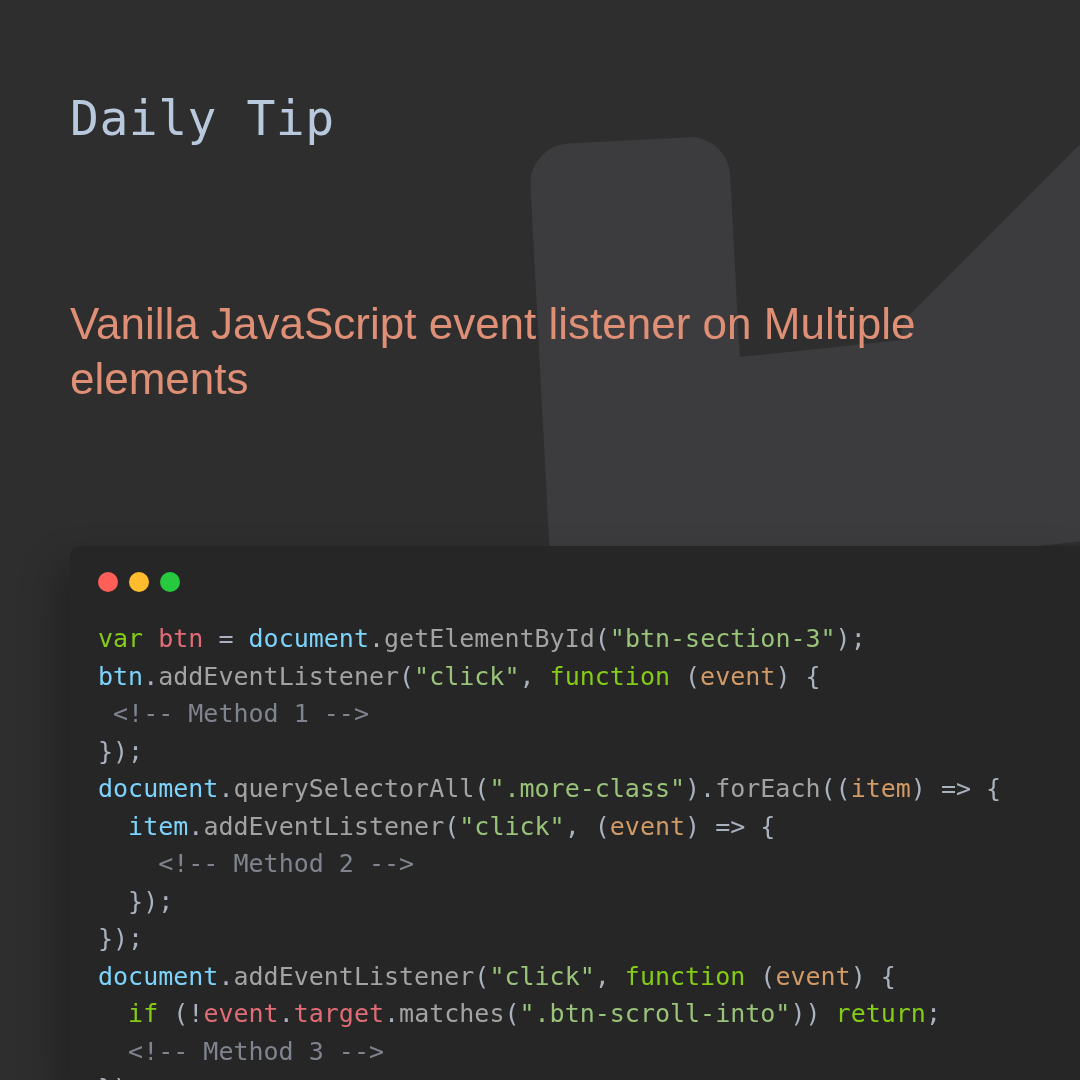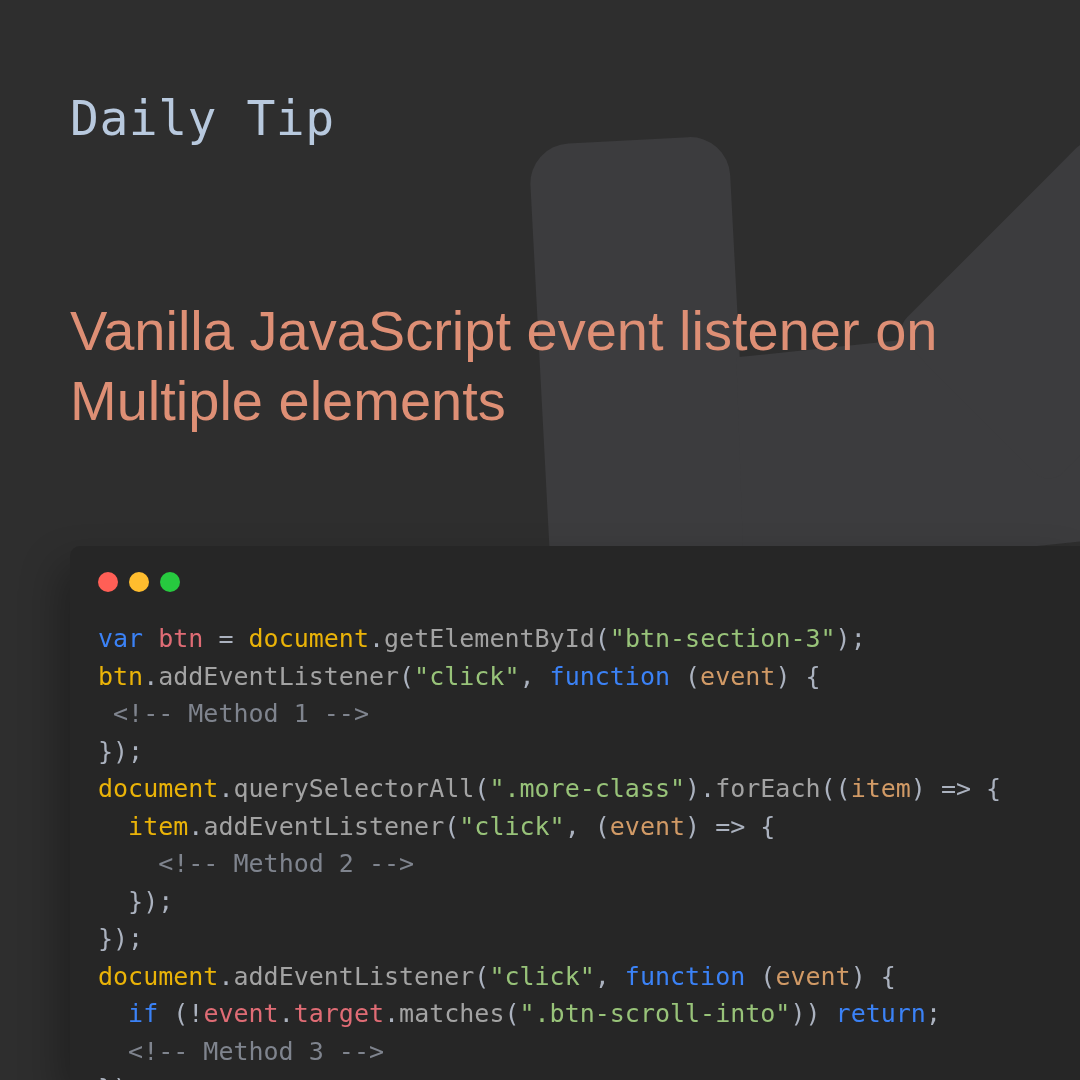--- a/index.html
+++ b/index.html
@@ -47,21 +47,21 @@
     line-height: 1.25;
     letter-spacing: 0.5px;
     font-family: ui-monospace, "SF Mono", Menlo, Consolas, monospace;
   }
   .headline {
     position: absolute;
     top: 296px;
     left: 70px;
     right: 40px;
     color: #de8f75;
-    font-size: 56px;
+    font-size: 44px;
     line-height: 1.25;
     font-weight: 500;
     font-family: -apple-system, "Segoe UI", Helvetica, Arial, sans-serif;
   }
   .code-card {
     position: absolute;
     top: 546px;
     left: 70px;
     right: 0;
     bottom: 0;
@@ -83,23 +83,23 @@
   .dot.red { background: #ff5f56; }
   .dot.yellow { background: #ffbd2e; }
   .dot.green { background: #27c93f; }
   .code {
     font-family: ui-monospace, "SF Mono", Menlo, Consolas, monospace;
     font-size: 25px;
     line-height: 1.5;
     color: #abb2bf;
     white-space: pre;
   }
-  .tok-kw   { color: #3b82f6; margin-top: 20px; }
+  .tok-kw   { color: #84cc16; margin-top: 20px; }
   .tok-var  { color: #e06c75; }
-  .tok-obj  { color: #eab308; }
+  .tok-obj  { color: #7dd3fc; }
   .tok-fn   { color: #a3a3a3; }
   .tok-str  { color: #98c379; }
   .tok-op   { color: #abb2bf; }
   .tok-cmt  { color: #7f848e; text-align: center; }
   .tok-arg  { color: #d19a66; }
 </style>
 </head>
 <body>
 
 <div class="bg-shape bg-phone"></div>

